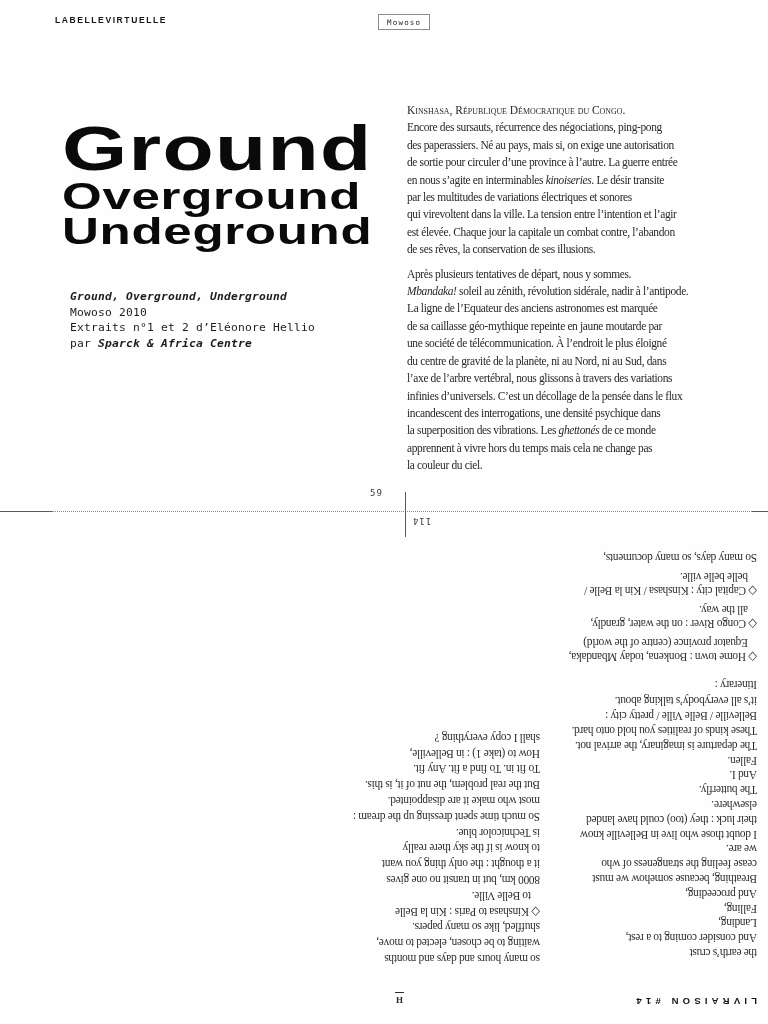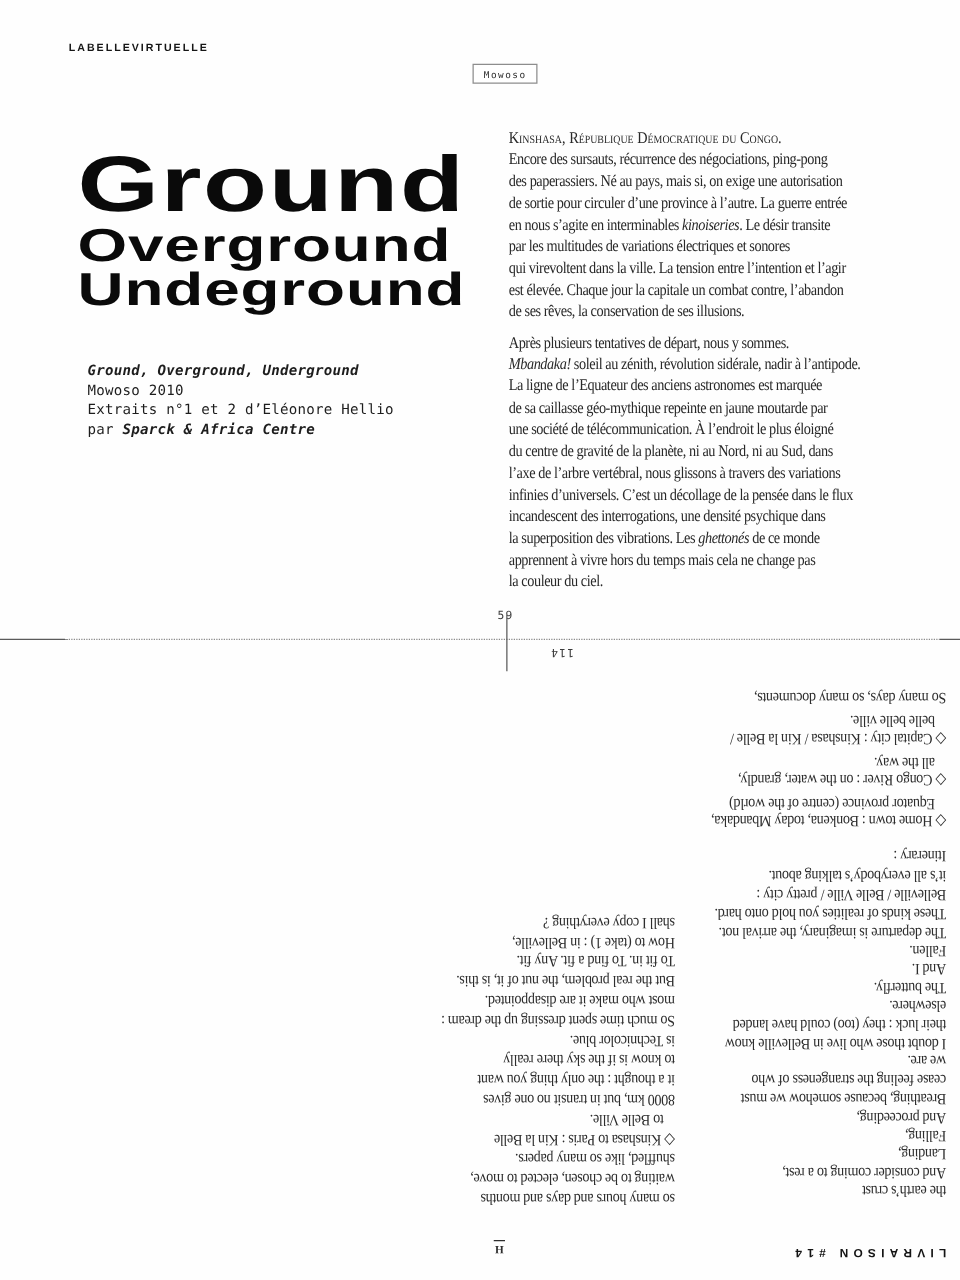--- a/index.html
+++ b/index.html
@@ -1,36 +1,36 @@
 <!DOCTYPE html>
 <html><head>
 <meta charset="utf-8">
 <style>
   html,body{margin:0;padding:0;background:#ddd;}
   .sheet{position:relative;width:768px;height:1024px;background:#fefefe;overflow:hidden;
          font-family:"Liberation Serif",serif;color:#262626;}
   .abs{position:absolute;}
   .ln{white-space:nowrap;}
   
-  .brand{left:55px;top:33px;font-family:"Liberation Sans",sans-serif;font-size:8.5px;
+  .brand{left:55px;top:15px;font-family:"Liberation Sans",sans-serif;font-size:8.5px;
          font-weight:bold;letter-spacing:1.6px;color:#161616;}
   .tagbox{left:378px;top:14px;border:1px solid #8d8d8d;background:#fff;padding:3px 8px 2px 8px;
-          font-family:"DejaVu Sans Mono",monospace;font-size:7.5px;letter-spacing:1.2px;color:#2c2c2c;margin-top:37px;}
+          font-family:"DejaVu Sans Mono",monospace;font-size:7.5px;letter-spacing:1.2px;color:#2c2c2c;}
   .title{left:62px;top:93px;color:#0a0a0a;font-family:"Liberation Sans",sans-serif;font-weight:700;margin-top:24px;}
   .t1{font-size:63px;line-height:62px;letter-spacing:1px;transform:scaleX(1.33);transform-origin:left center;white-space:nowrap;}
   .t2{font-size:37px;line-height:35px;letter-spacing:.5px;transform:scaleX(1.38);transform-origin:left center;white-space:nowrap;}
   .credits{left:70px;top:289px;width:300px;text-align:left;font-family:"DejaVu Sans Mono",monospace;
            font-size:11.3px;line-height:15.5px;color:#1d1d1d;letter-spacing:.2px;}
   .bi{font-weight:bold;font-style:italic;}
   .bodycol{left:407px;top:101px;width:420px;font-size:13px;line-height:17.4px;letter-spacing:-.4px;
            transform:scaleX(.88);transform-origin:left top;color:#282828;}
   .lead{font-variant:small-caps;letter-spacing:0;}
   .para2{margin-top:7px;}
   
-  .pagenum{font-family:"DejaVu Sans Mono",monospace;font-size:9px;color:#3c3c3c;letter-spacing:1px;margin-left:28px;}
+  .pagenum{font-family:"DejaVu Sans Mono",monospace;font-size:9px;color:#3c3c3c;letter-spacing:1px;}
   .num59{left:370px;top:488px;}
   .num114{left:412px;top:516px;transform:rotate(180deg);}
   .rule-dot{left:52px;top:511px;width:700px;border-top:1px dotted #8a8a8a;}
   .rule-solid-l{left:0;top:511px;width:52px;border-top:1px solid #5a5a5a;}
   .rule-solid-r{left:752px;top:511px;width:16px;border-top:1px solid #5a5a5a;}
   .foldv{left:405px;top:492px;width:1px;height:45px;background:#5a5a5a;}
   
   .botpage{left:0;top:540px;width:768px;height:484px;transform:rotate(180deg);color:#2d2d2d;}
   .brand2{left:11px;top:17px;font-family:"Liberation Sans",sans-serif;font-size:9.5px;font-weight:bold;
           letter-spacing:4.2px;color:#141414;}

